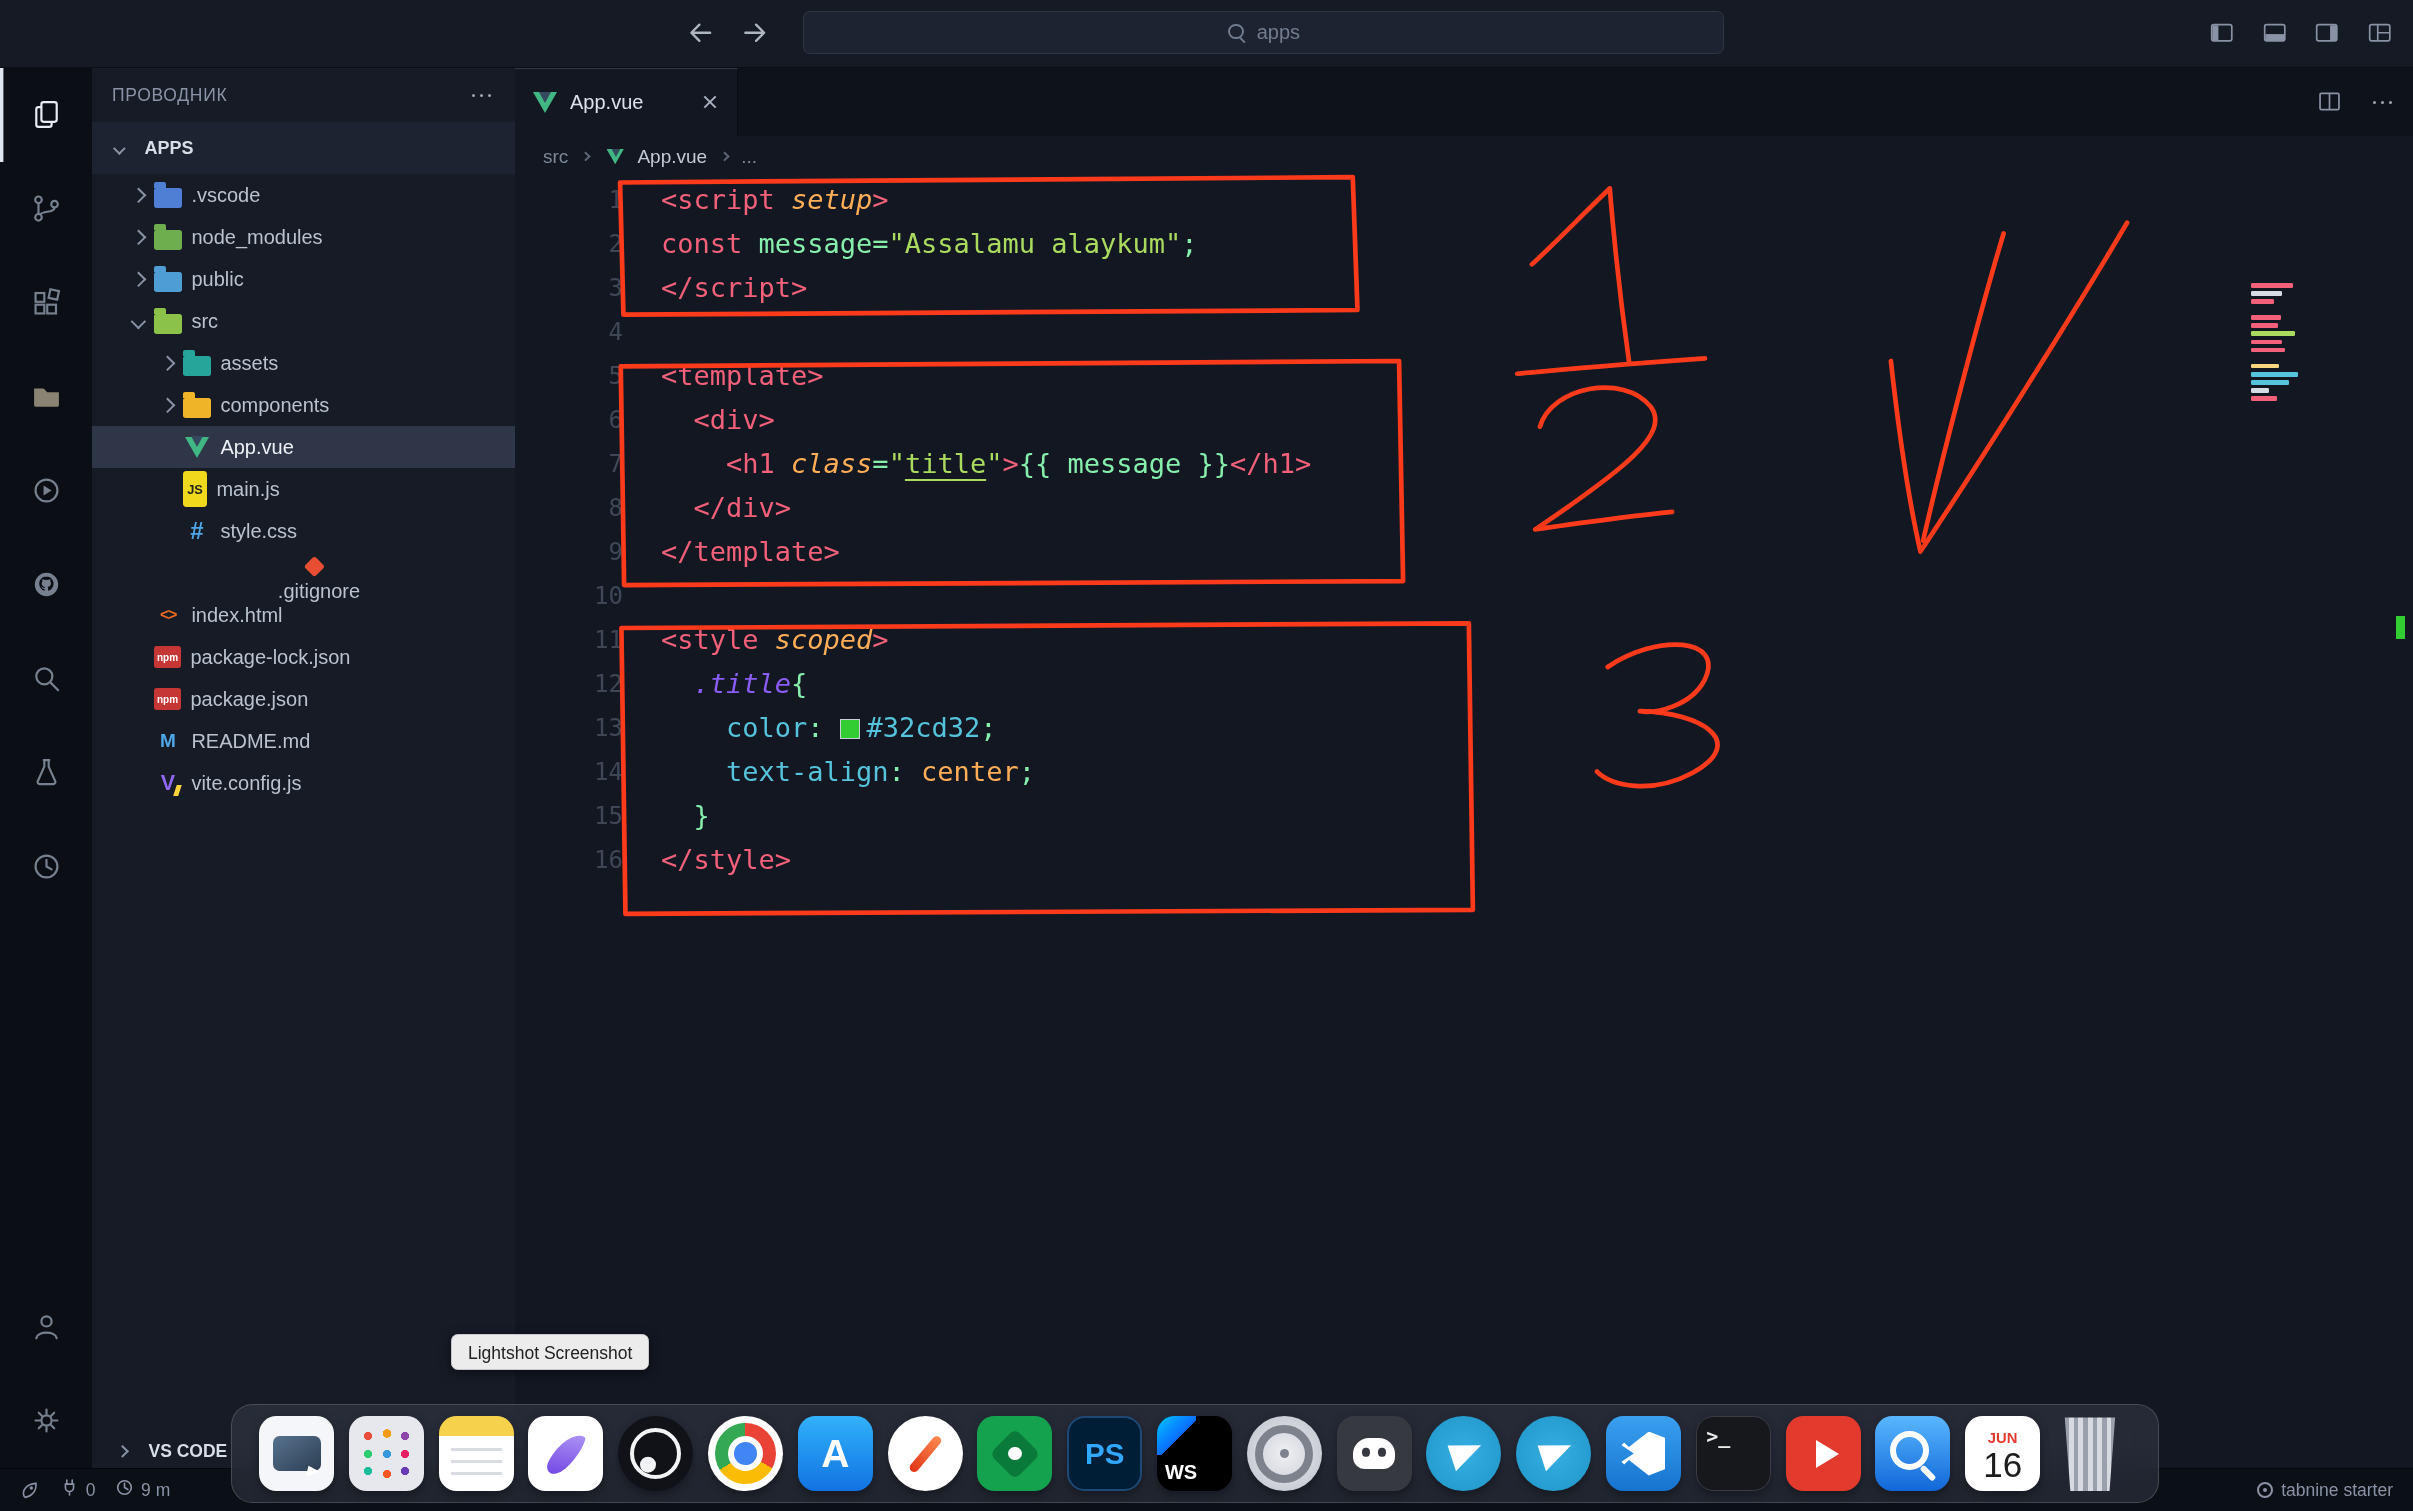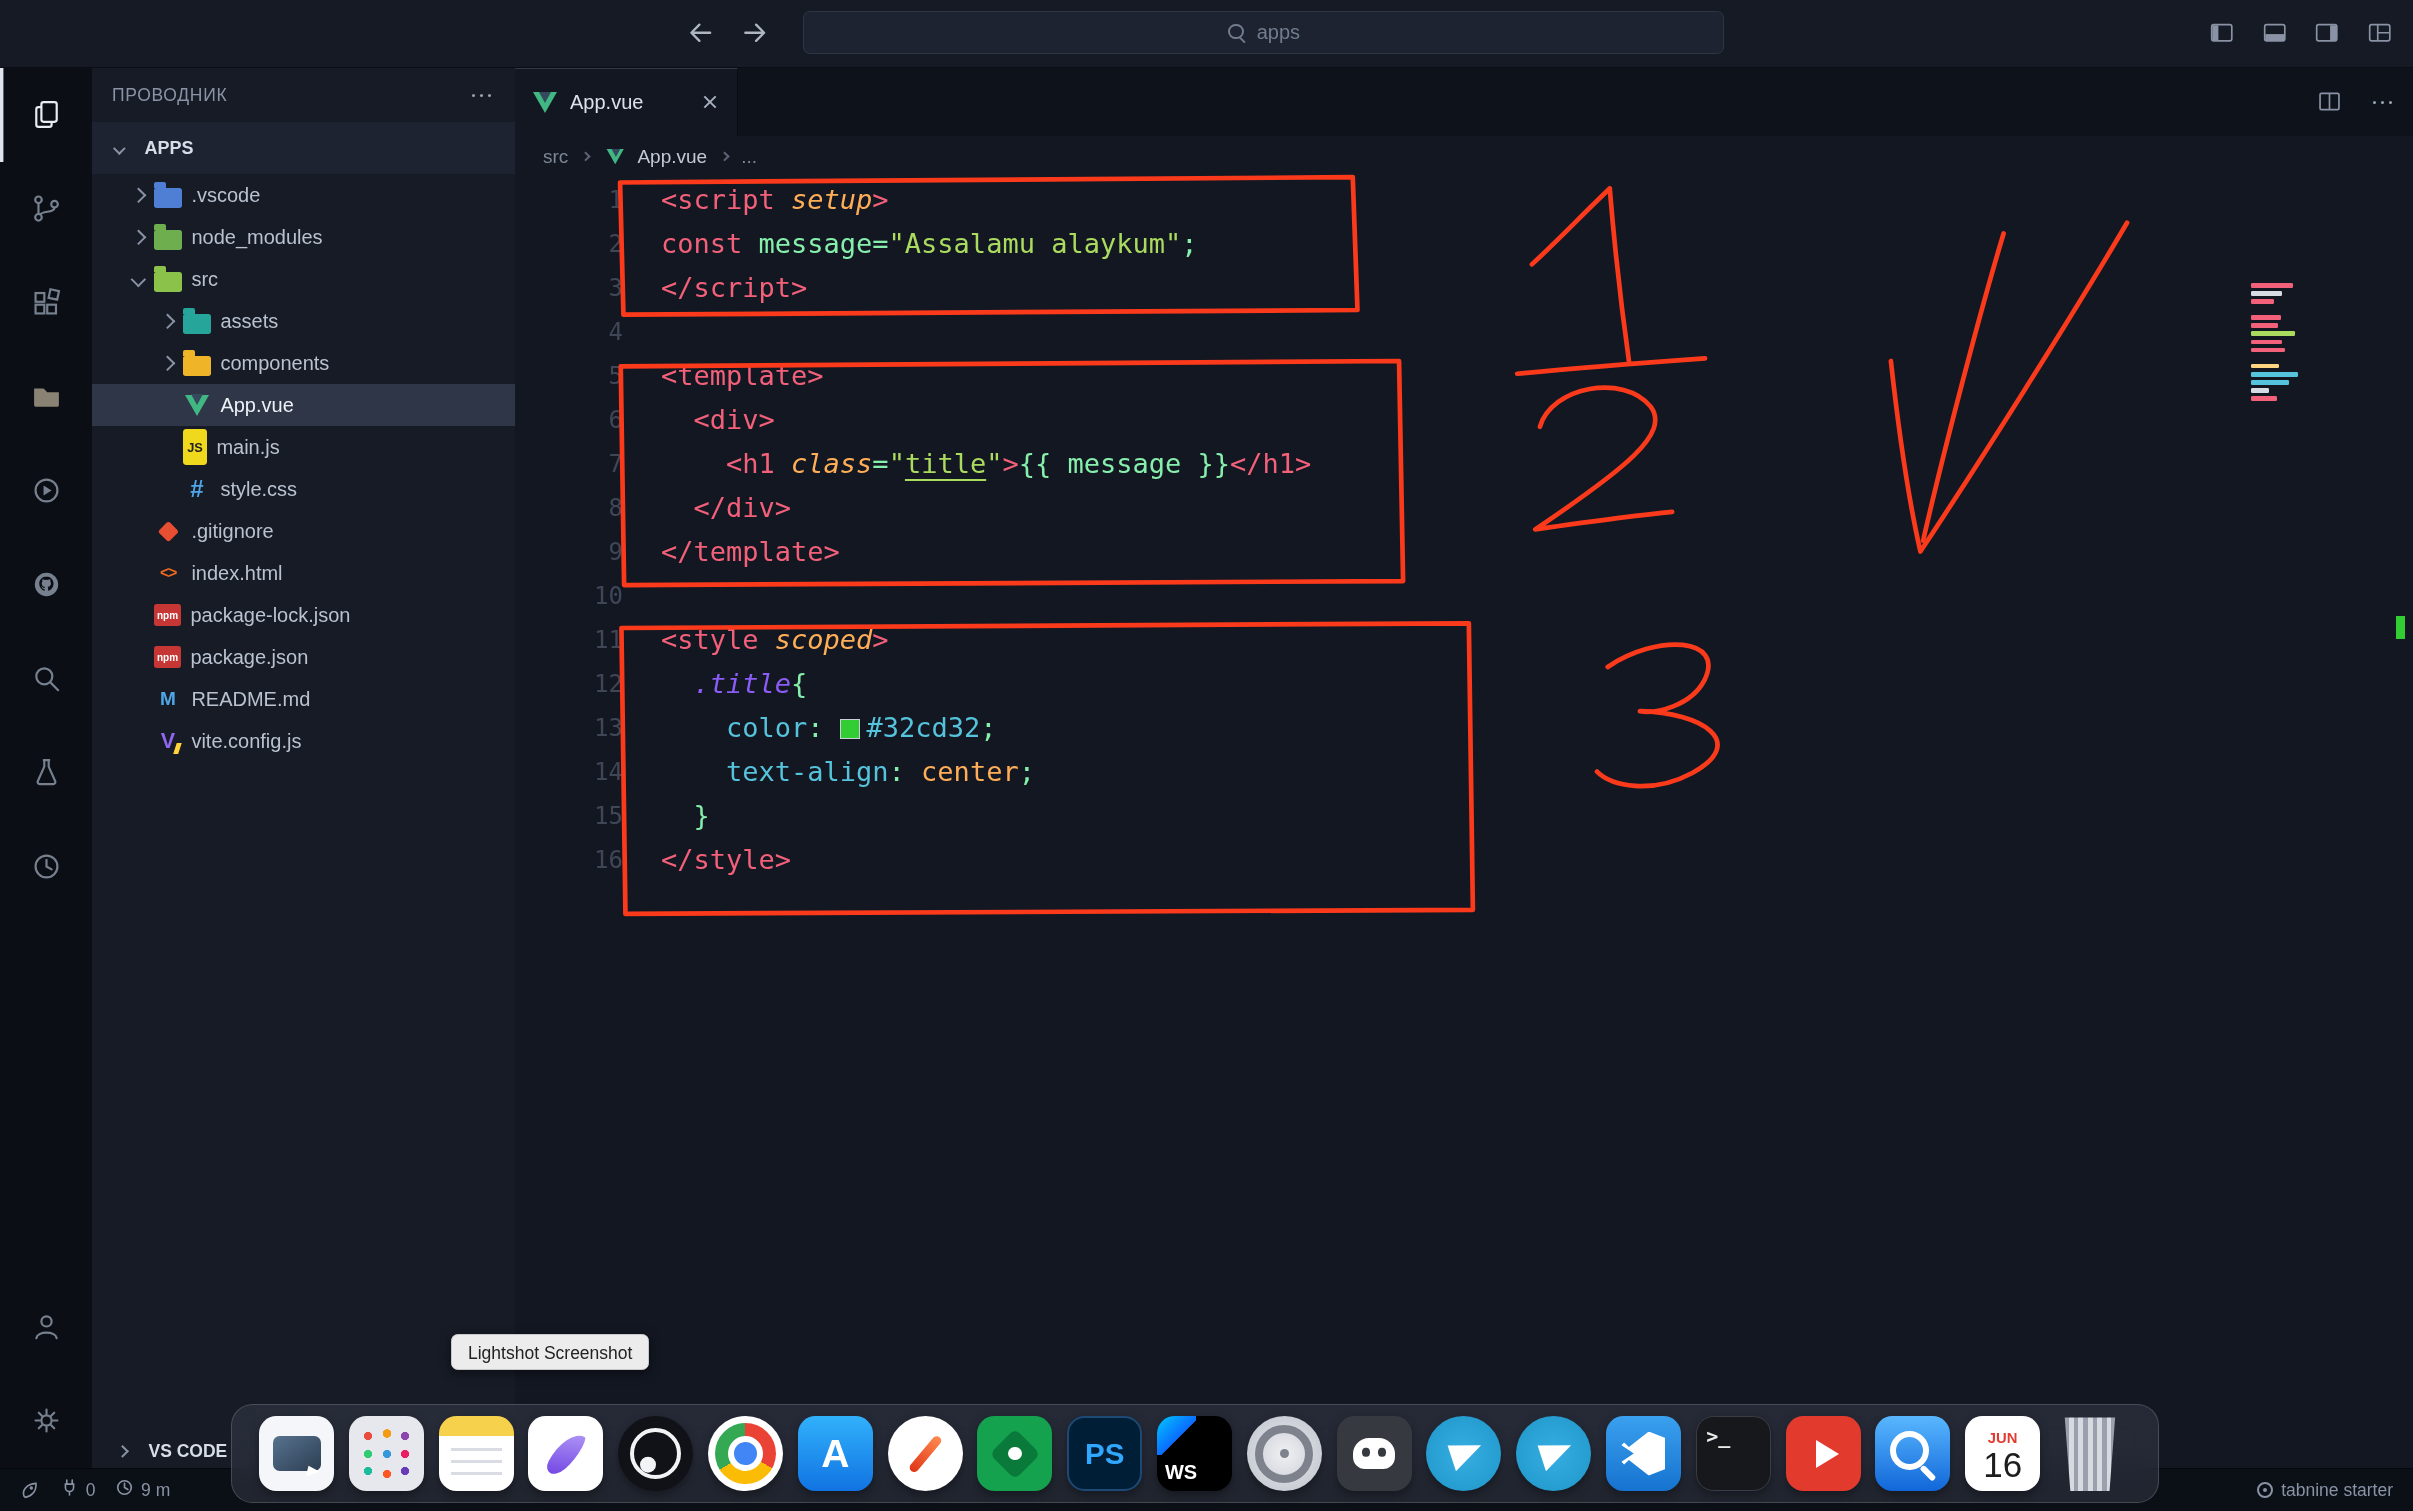--- a/index.html
+++ b/index.html
@@ -305,20 +305,25 @@
           <span class="chev"></span>
           <span class="fi fi-folder-vscode"></span>
           <span class="tree-label">.vscode</span>
         </div>
         <div class="tree-row" style="padding-left: 31px;">
           <span class="chev"></span>
           <span class="fi fi-folder-node"></span>
           <span class="tree-label">node_modules</span>
         </div>
         <div class="tree-row" style="padding-left: 31px;">
+          <span class="chev"></span>
+          <span class="fi fi-folder-public"></span>
+          <span class="tree-label">public</span>
+        </div>
+        <div class="tree-row" style="padding-left: 31px;">
           <span class="chev down"></span>
           <span class="fi fi-folder-src"></span>
           <span class="tree-label">src</span>
         </div>
         <div class="tree-row" style="padding-left: 60px;">
           <span class="chev"></span>
           <span class="fi fi-folder-assets"></span>
           <span class="tree-label">assets</span>
         </div>
         <div class="tree-row" style="padding-left: 60px;">
@@ -334,21 +339,21 @@
         <div class="tree-row" style="padding-left: 60px;">
           <span class="chev empty"></span>
           <span class="fi fi-js">JS</span>
           <span class="tree-label">main.js</span>
         </div>
         <div class="tree-row" style="padding-left: 60px;">
           <span class="chev empty"></span>
           <span class="fi fi-css">#</span>
           <span class="tree-label">style.css</span>
         </div>
-        <div class="tree-row" style="padding-left: 31px;">
+        <div class="tree-row" style="padding-left: 31px; flex-direction: column;">
           <span class="chev empty"></span>
           <span class="fi fi-git"></span>
           <span class="tree-label">.gitignore</span>
         </div>
         <div class="tree-row" style="padding-left: 31px;">
           <span class="chev empty"></span>
           <span class="fi fi-html">&lt;&gt;</span>
           <span class="tree-label">index.html</span>
         </div>
         <div class="tree-row" style="padding-left: 31px;">

